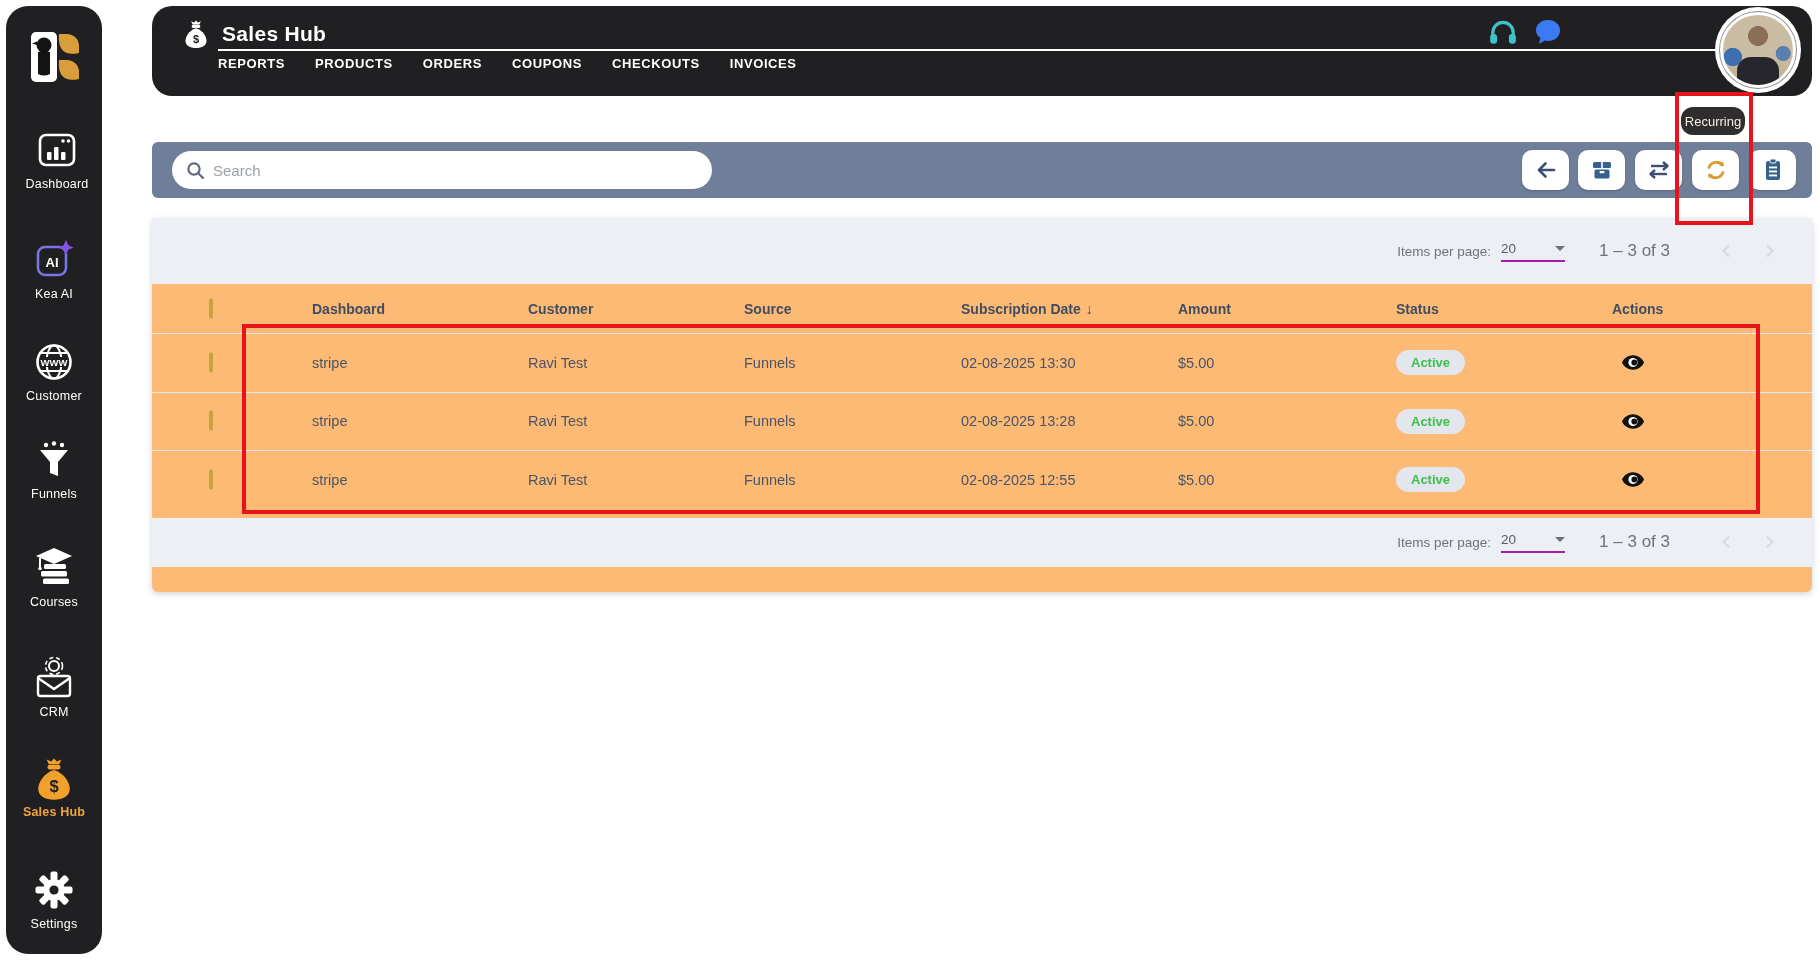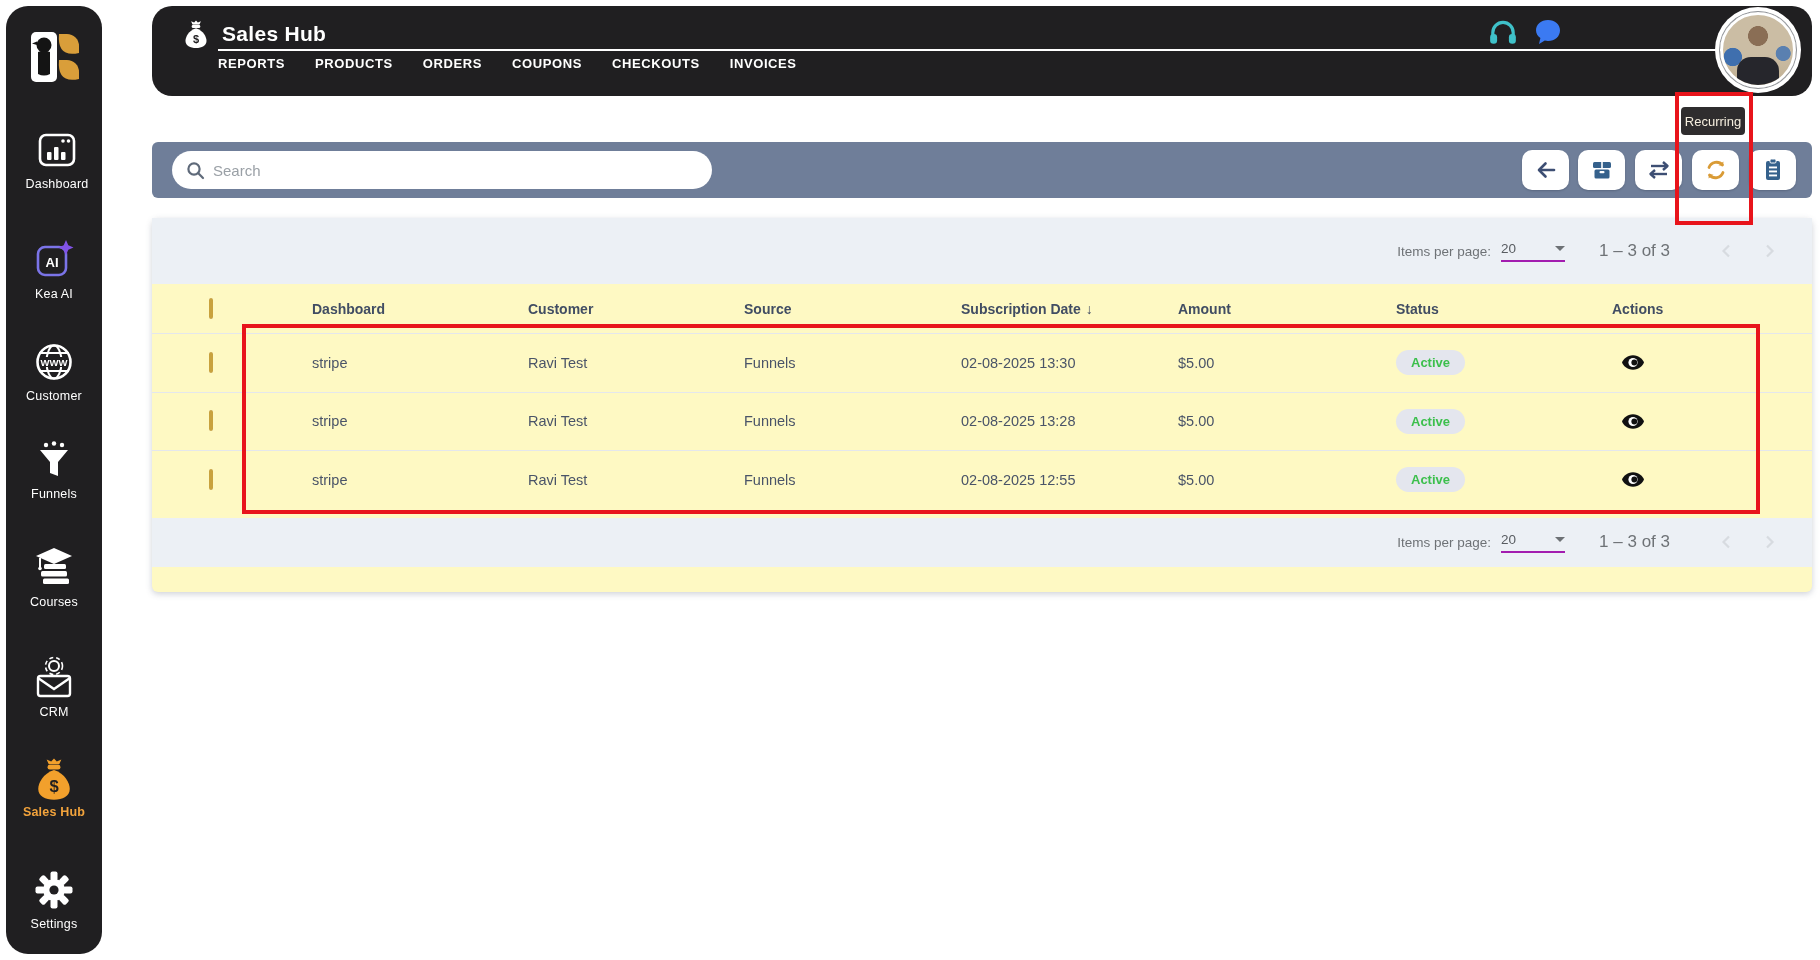--- a/index.html
+++ b/index.html
@@ -42,28 +42,28 @@
             border-radius:19px; display:flex; align-items:center; padding:0 14px; gap:8px; }
   .search input { border:none; outline:none; flex:1; font-size:15px; color:#4d7c0f;
                   font-family:"Liberation Sans", sans-serif; background:transparent; }
   .search input::placeholder { color:#9AA0A6; }
   .tb-btn { position:absolute; top:8px; width:47px; height:40px; background:#ffffff; border:none;
             border-radius:10px; display:flex; align-items:center; justify-content:center; cursor:pointer;
             box-shadow:0 1px 2px rgba(30,40,60,.25); }
 
   
   .tooltip { position:absolute; left:1681px; top:107px; width:64px; height:28px; background:#2F2D2E;
-             color:#F6EFDF; font-size:13px; border-radius:4px; display:flex; align-items:center;
+             color:#F6EFDF; font-size:13px; border-radius:12px; display:flex; align-items:center;
              justify-content:center; z-index:30; }
   .anno { position:absolute; border:4px solid #E8141B; z-index:40; pointer-events:none; }
   .anno-recurring { left:1675px; top:92px; width:78px; height:133px; }
   .anno-rows { left:242px; top:324px; width:1518px; height:190px; }
 
   
-  .card { position:absolute; left:152px; top:218px; width:1660px; height:374px; background:#fef9c3;
+  .card { position:absolute; left:152px; top:218px; width:1660px; height:374px; background:#fdba74;
           border-radius:6px; box-shadow:0 2px 6px rgba(80,90,110,.28); }
   .pager-strip { height:66px; background:#ECF0F5; display:flex; align-items:center;
                  justify-content:flex-end; padding-right:30px; gap:0; }
   .pager-strip.bottom { height:49px; margin-top:9px; }
   .pager-label { font-size:13.5px; color:#6E7276; }
   .pager-select { display:flex; align-items:center; justify-content:space-between; width:64px;
                   border-bottom:2px solid #a21caf; padding-bottom:4px; margin-left:10px; cursor:pointer; }
   .pager-select span { font-size:13.5px; color:#585c61; }
   .caret { width:0; height:0; border-left:5px solid transparent; border-right:5px solid transparent;
            border-top:5px solid #6d7175; }

